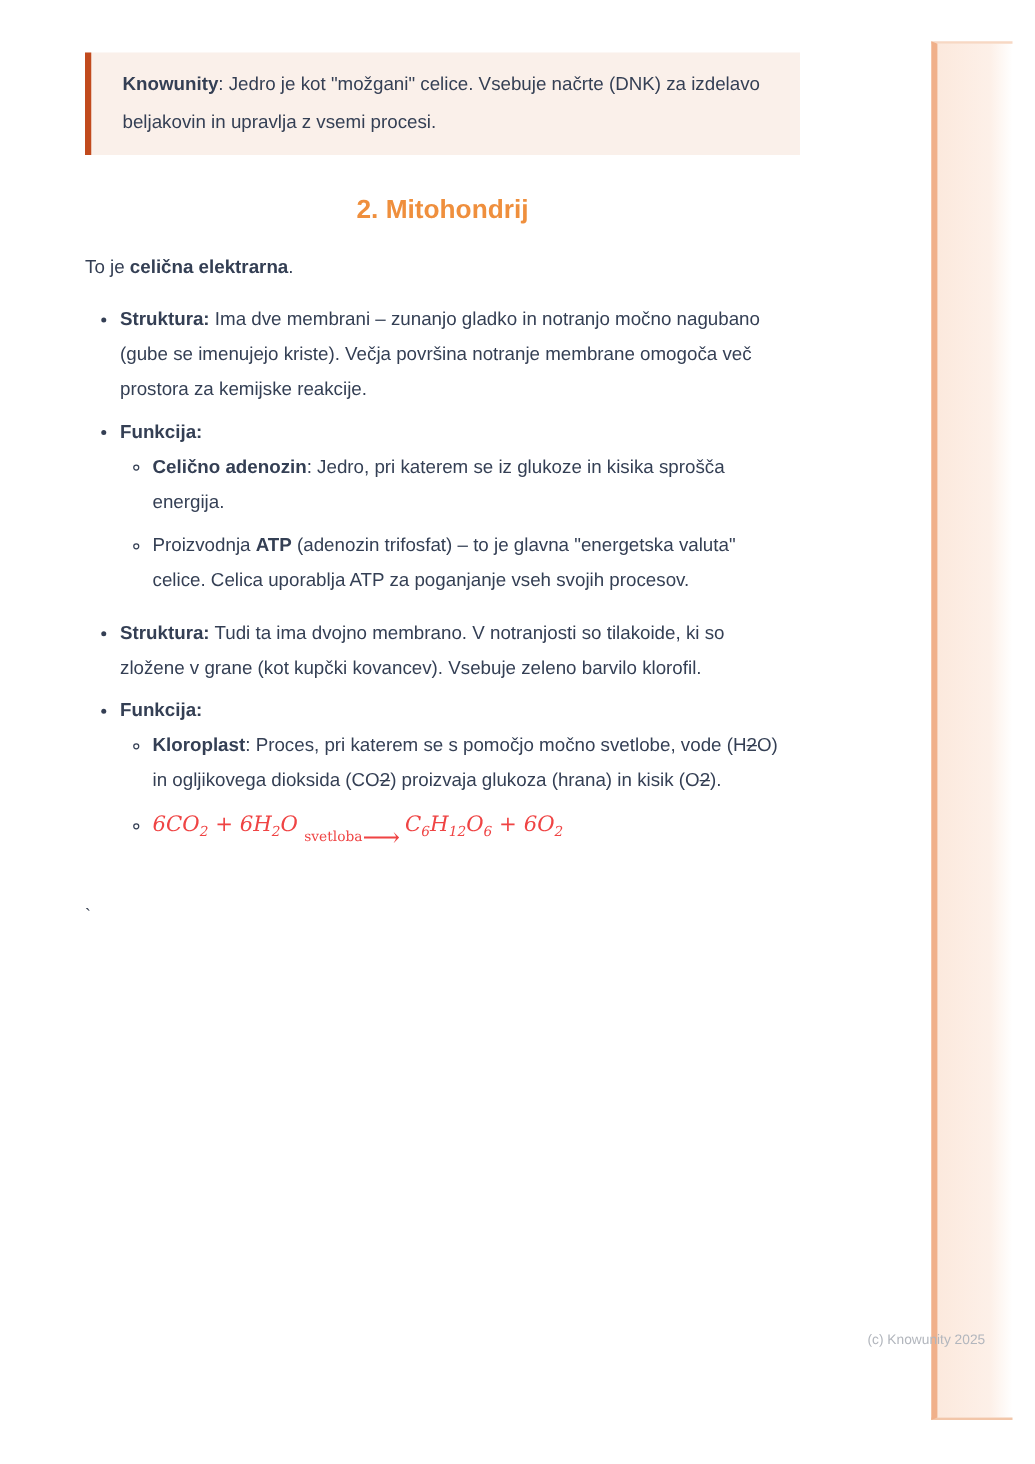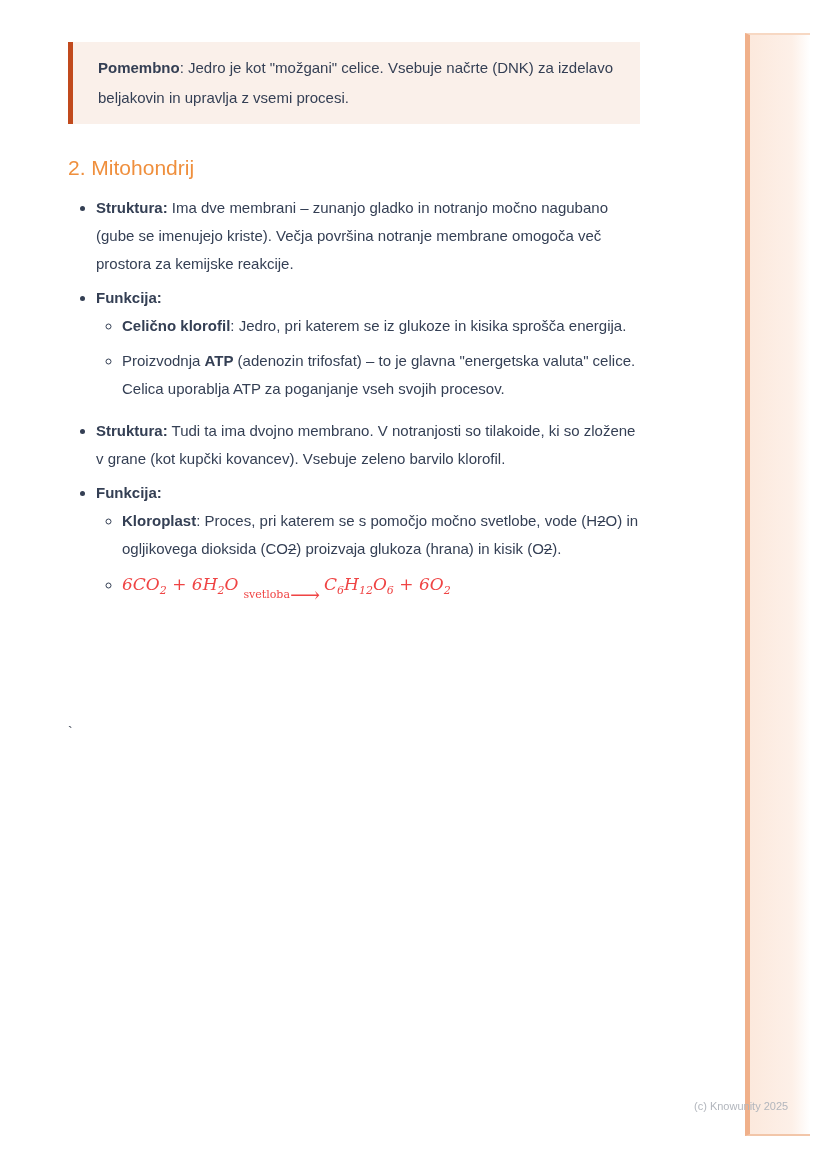--- a/index.html
+++ b/index.html
@@ -39,32 +39,33 @@
   }
   .callout p {
     margin: 0;
     font-size: 15px;
     line-height: 30px;
   }
   b { font-weight: bold; color: #343f54; }
   .section-heading {
     color: #ef8f3d;
     font-size: 21px;
-    font-weight: normal;
+    font-weight: bold;
     margin: 32px 0 0 0;
     line-height: 24px;
+    text-align: center;
   }
   .para {
     font-size: 15px;
     line-height: 28px;
     margin: 20px 0 0 0;
   }
   ul.top {
     list-style: disc;
-    margin: 14px 0 0 0;
+    margin: 14px 16px 0 0;
     padding-left: 28px;
     font-size: 15px;
     line-height: 28px;
   }
   ul.top > li + li { margin-top: 6px; }
   ul.sub {
     list-style: circle;
     margin: 0;
     padding-left: 26px;
   }
@@ -108,48 +109,49 @@
     position: absolute;
     left: 68px;
     top: 724px;
     font-size: 14px;
     color: #3a4354;
     z-index: 1;
   }
   .footer {
     position: absolute;
     left: 694px;
-    top: 1100px;
+    top: 1066px;
     font-size: 11px;
     color: #b2b6bd;
     z-index: 2;
     white-space: nowrap;
   }
 </style>
 </head>
 <body>
 
 <div class="page">
 
   <div class="stripe"></div>
 
   <div class="content">
 
     <div class="callout">
-      <p><b>Pomembno</b><span>: Jedro je kot "možgani" celice. Vsebuje načrte (DNK) za izdelavo beljakovin in upravlja z vsemi procesi.</span></p>
+      <p><b>Knowunity</b><span>: Jedro je kot "možgani" celice. Vsebuje načrte (DNK) za izdelavo beljakovin in upravlja z vsemi procesi.</span></p>
     </div>
 
     <h2 class="section-heading">2. Mitohondrij</h2>
 
+    <p class="para"><span>To je </span><b>celična elektrarna</b><span>.</span></p>
 
     <ul class="top">
       <li><b>Struktura:</b><span> Ima dve membrani – zunanjo gladko in notranjo močno nagubano (gube se imenujejo kriste). Večja površina notranje membrane omogoča več prostora za kemijske reakcije.</span></li>
       <li><b>Funkcija:</b>
         <ul class="sub">
-          <li><b>Celično klorofil</b><span>: Jedro, pri katerem se iz glukoze in kisika sprošča energija.</span></li>
+          <li><b>Celično adenozin</b><span>: Jedro, pri katerem se iz glukoze in kisika sprošča energija.</span></li>
           <li><span>Proizvodnja </span><b>ATP</b><span> (adenozin trifosfat) – to je glavna "energetska valuta" celice. Celica uporablja ATP za poganjanje vseh svojih procesov.</span></li>
         </ul>
       </li>
     </ul>
 
 
 
     <ul class="top">
       <li><b>Struktura:</b><span> Tudi ta ima dvojno membrano. V notranjosti so tilakoide, ki so zložene v grane (kot kupčki kovancev). Vsebuje zeleno barvilo klorofil.</span></li>
       <li><b>Funkcija:</b>

